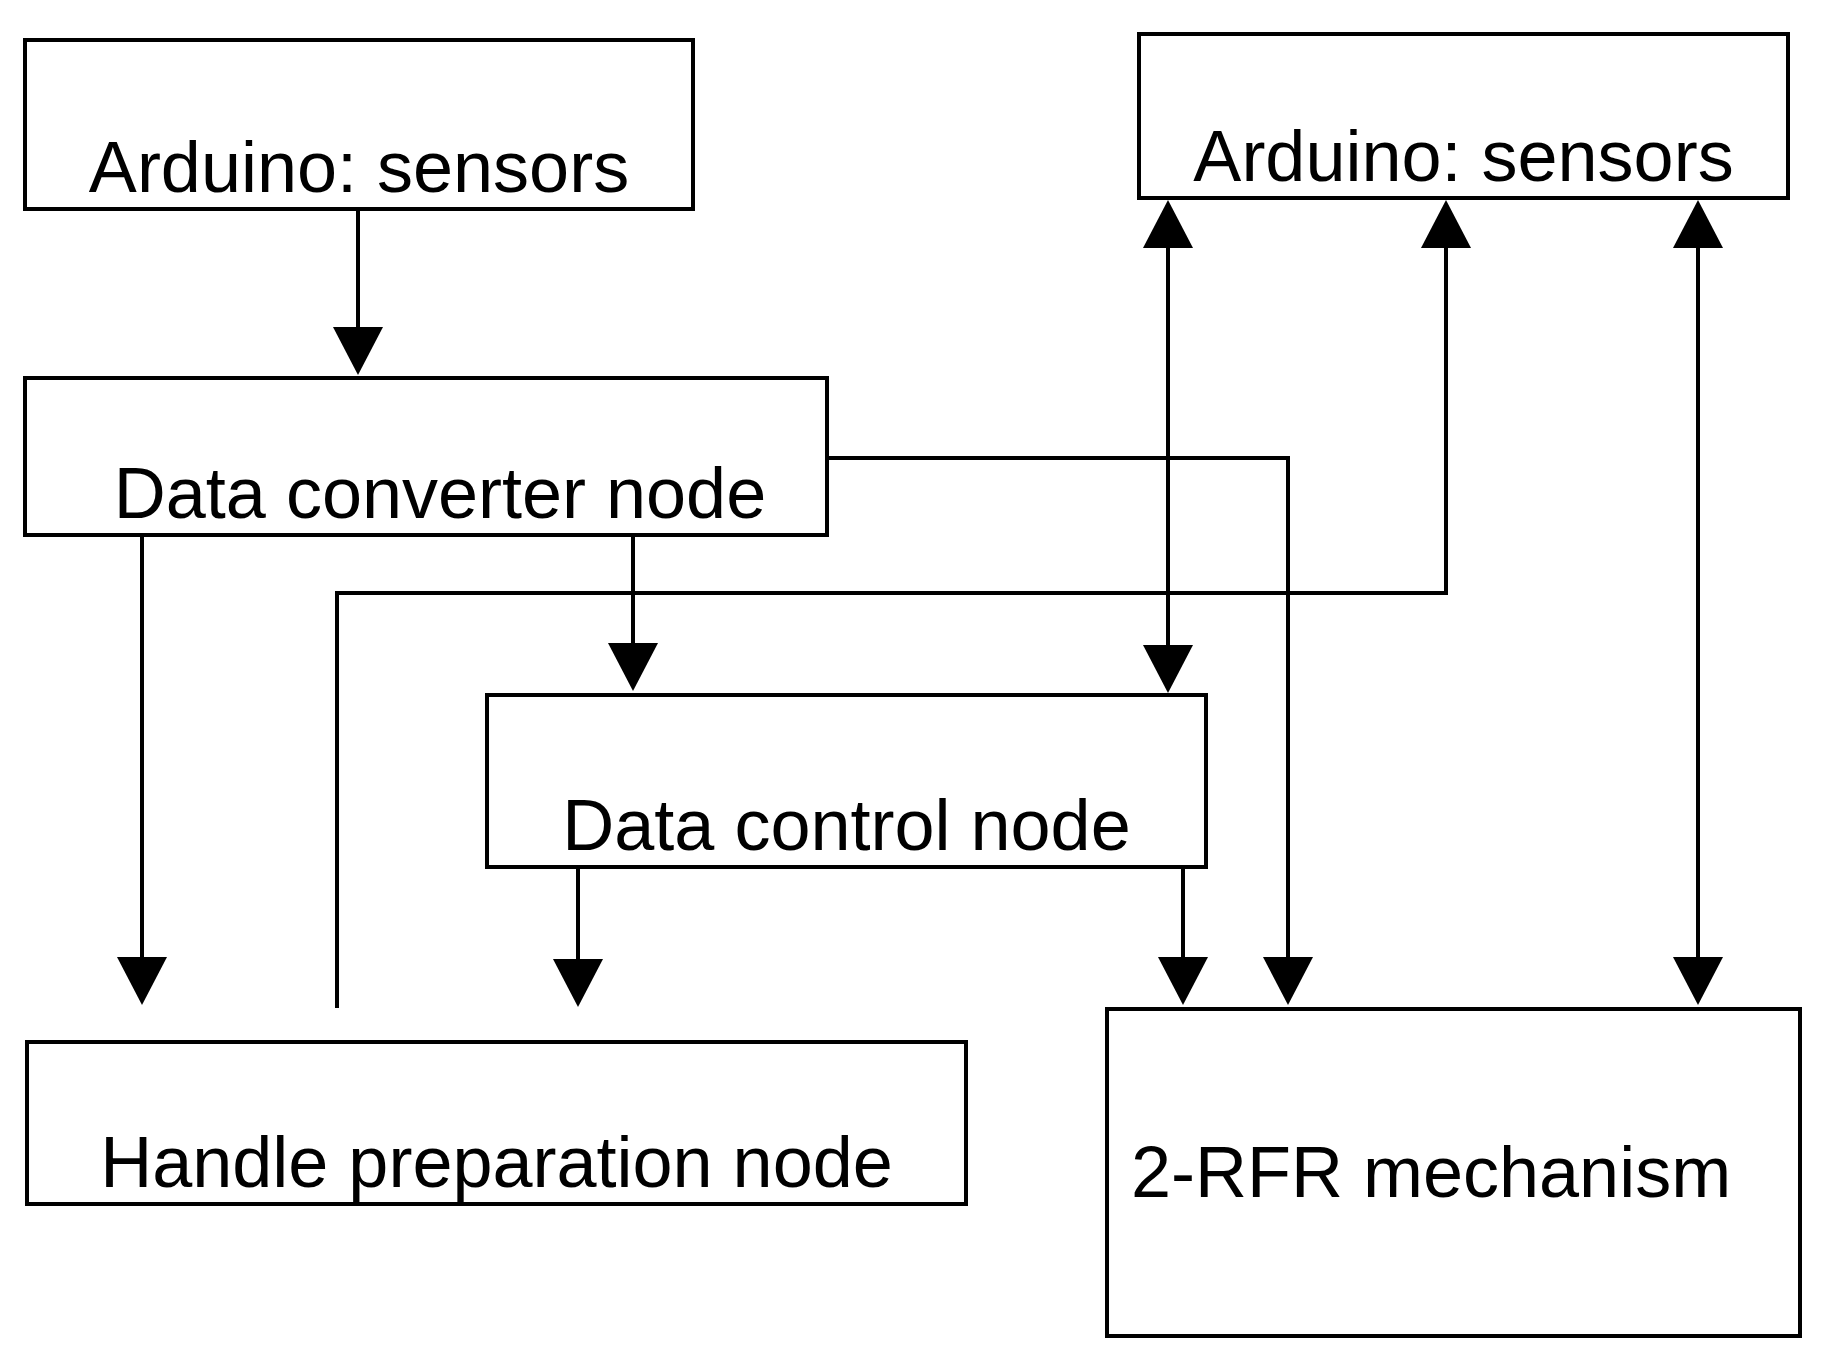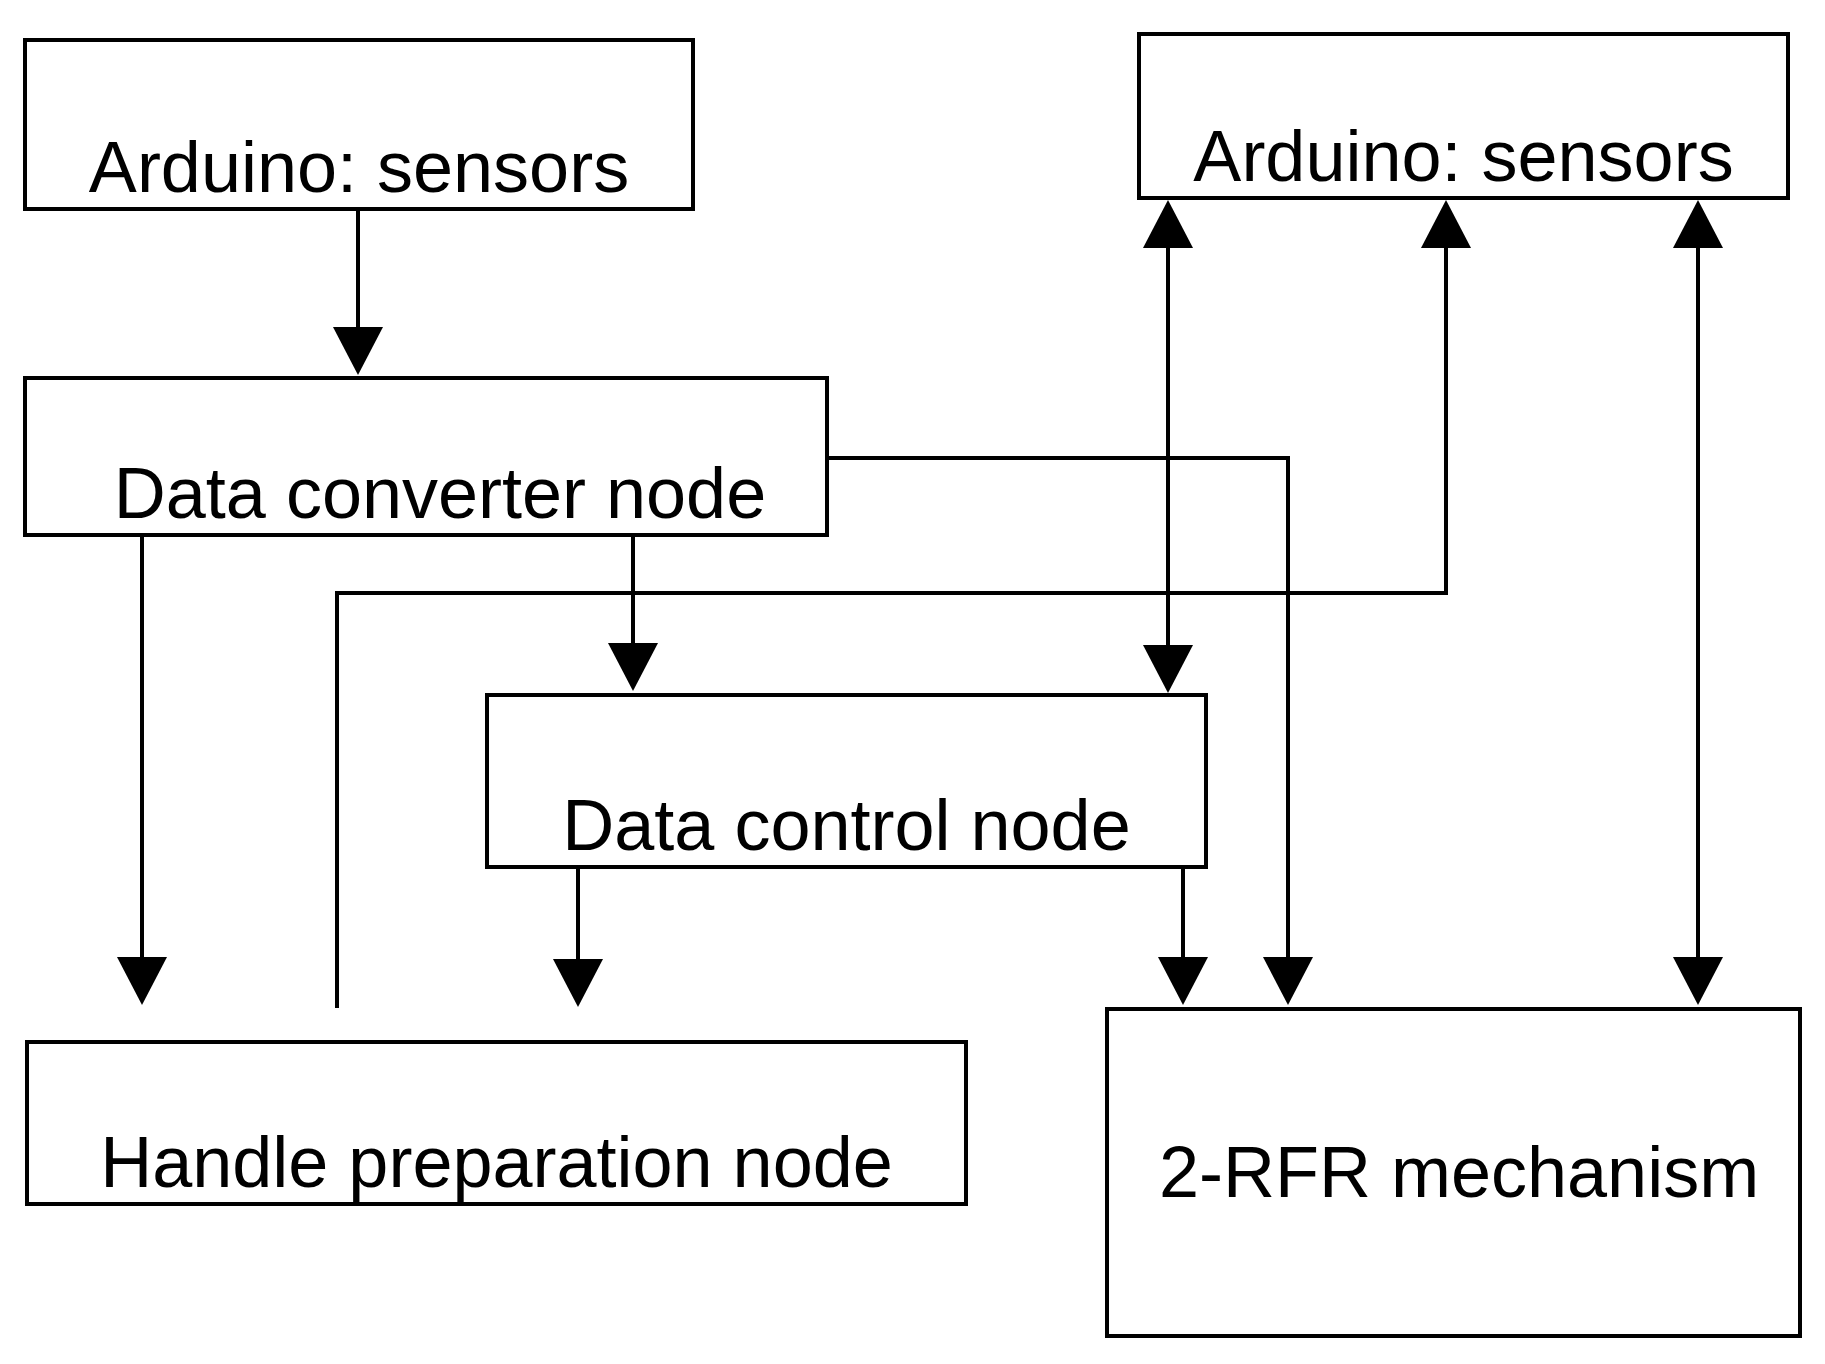--- a/index.html
+++ b/index.html
@@ -20,21 +20,21 @@
     align-items:flex-end;
     justify-content:center;
     font-size:72px;
     line-height:1.1;
     white-space:nowrap;
   }
   .node.multiline {
     flex-direction:column;
     align-items:flex-start;
     justify-content:space-around;
-    padding-left:50px;
+    padding-left:22px;
   }
   .vline,.hline { position:absolute; background:#000000; }
   .arrow-down {
     position:absolute; width:0; height:0;
     border-left:25px solid transparent;
     border-right:25px solid transparent;
     border-top:48px solid #000000;
   }
   .arrow-up {
     position:absolute; width:0; height:0;

